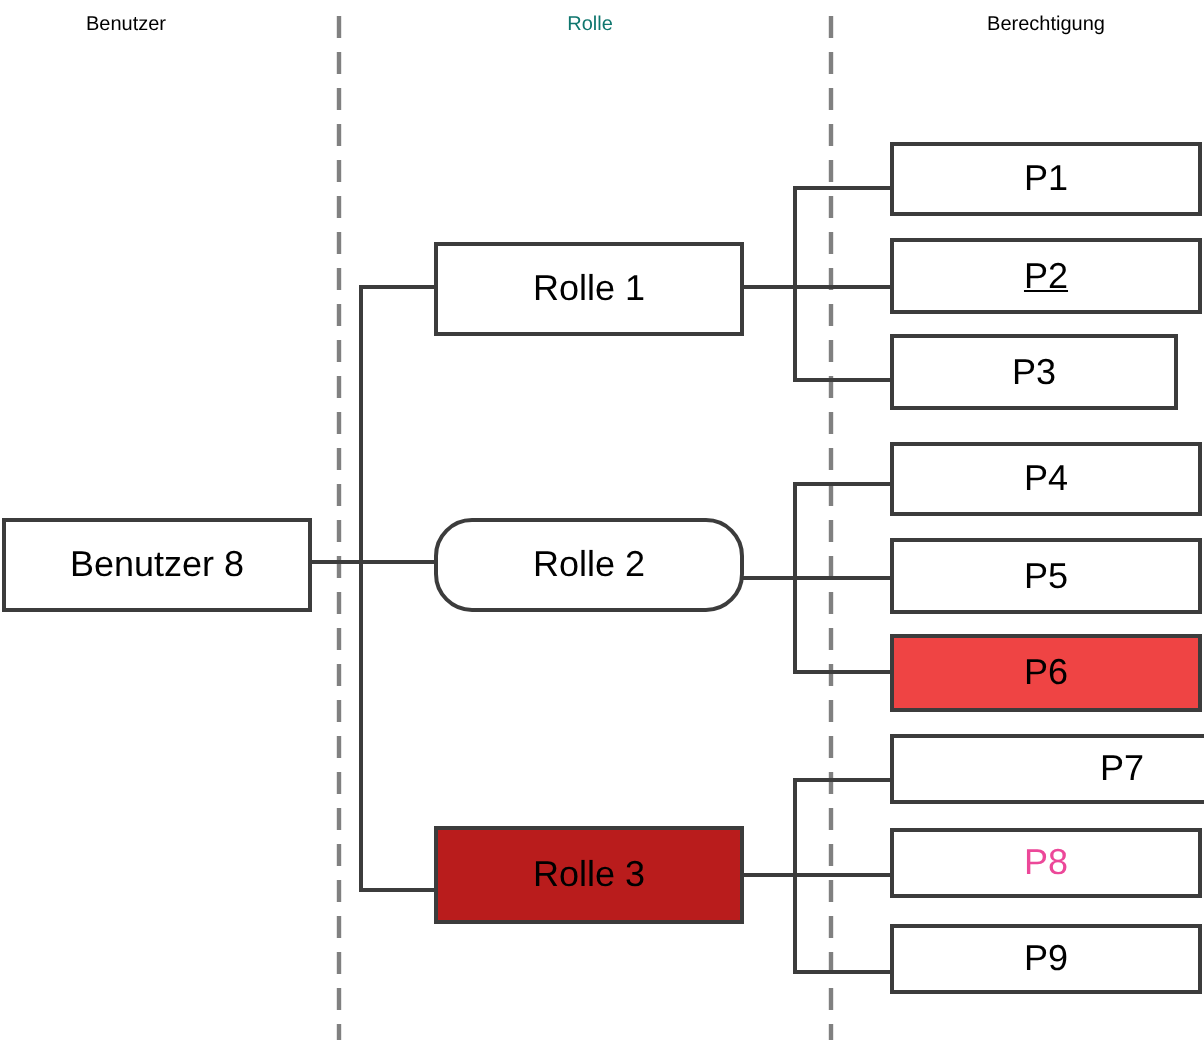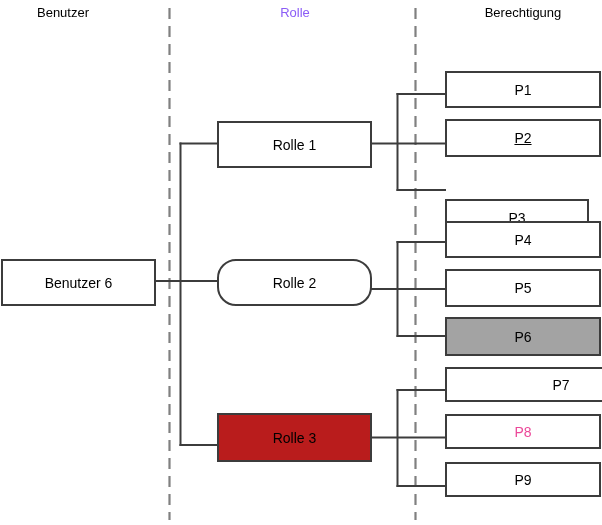--- a/index.html
+++ b/index.html
@@ -13,34 +13,34 @@
   }
   .wires {
     position: absolute;
     left: 0; top: 0;
     width: 602px; height: 525px;
     display: block;
   }
   .hdr {
     position: absolute;
     transform: translateX(-50%);
-    font-size: 13px;
+    font-size: 10px;
     line-height: 15px;
     color: #000000;
     white-space: nowrap;
   }
   .node {
     position: absolute;
     box-sizing: border-box;
     border: 2px solid #3c3c3c;
     background: #ffffff;
     display: flex;
     align-items: center;
     justify-content: center;
-    font-size: 14px;
+    font-size: 18px;
     color: #000000;
     white-space: nowrap;
     text-align: right;
   }
 </style>
 </head>
 <body>
 
 <div class="canvas">
   <svg class="wires" width="602" height="525" viewBox="0 0 602 525" xmlns="http://www.w3.org/2000/svg">
@@ -58,29 +58,29 @@
       <polyline points="397.5,242 397.5,336" fill="none" stroke="#3c3c3c" stroke-width="2" stroke-linecap="square"></polyline>
       <polyline points="397.5,242 445,242" fill="none" stroke="#3c3c3c" stroke-width="2" stroke-linecap="square"></polyline>
       <polyline points="397.5,336 445,336" fill="none" stroke="#3c3c3c" stroke-width="2" stroke-linecap="square"></polyline>
       <polyline points="372,437.5 445,437.5" fill="none" stroke="#3c3c3c" stroke-width="2" stroke-linecap="square"></polyline>
       <polyline points="397.5,390 397.5,486" fill="none" stroke="#3c3c3c" stroke-width="2" stroke-linecap="square"></polyline>
       <polyline points="397.5,390 445,390" fill="none" stroke="#3c3c3c" stroke-width="2" stroke-linecap="square"></polyline>
       <polyline points="397.5,486 445,486" fill="none" stroke="#3c3c3c" stroke-width="2" stroke-linecap="square"></polyline>
     </svg>
 
   <div class="hdr" style="left: 63px; top: 5px; color: rgb(0, 0, 0);">Benutzer</div>
-  <div class="hdr" style="left: 295px; top: 5px; color: #8b5cf6; text-align: center;">Rolle</div>
+  <div class="hdr" style="left: 295px; top: 5px; color: #0f766e; text-align: center;">Rolle</div>
   <div class="hdr" style="left: 523px; top: 5px; color: rgb(0, 0, 0);">Berechtigung</div>
 
-  <div class="node" style="left: 1px; top: 259px; width: 155px; height: 47px; border-color: rgb(60, 60, 60); background: rgb(255, 255, 255); color: rgb(0, 0, 0);">Benutzer 6</div>
+  <div class="node" style="left: 1px; top: 259px; width: 155px; height: 47px; border-color: rgb(60, 60, 60); background: rgb(255, 255, 255); color: rgb(0, 0, 0);">Benutzer 8</div>
   <div class="node" style="left: 217px; top: 121px; width: 155px; height: 47px; border-color: rgb(60, 60, 60); background: rgb(255, 255, 255); color: rgb(0, 0, 0);">Rolle 1</div>
   <div class="node" style="left: 217px; top: 259px; width: 155px; height: 47px; border-color: rgb(60, 60, 60); background: rgb(255, 255, 255); color: rgb(0, 0, 0); border-radius: 19px;">Rolle 2</div>
   <div class="node" style="left: 217px; top: 413px; width: 155px; height: 49px; border-color: rgb(60, 60, 60); background: #b91c1c; color: rgb(0, 0, 0);">Rolle 3</div>
   <div class="node" style="left: 445px; top: 71px; width: 156px; height: 37px; border-color: rgb(60, 60, 60); background: rgb(255, 255, 255); color: rgb(0, 0, 0);">P1</div>
   <div class="node" style="left: 445px; top: 119px; width: 156px; height: 38px; border-color: rgb(60, 60, 60); background: rgb(255, 255, 255); color: rgb(0, 0, 0); text-decoration: underline;">P2</div>
-  <div class="node" style="left: 445px; top: 167px; width: 144px; height: 38px; border-color: rgb(60, 60, 60); background: rgb(255, 255, 255); color: rgb(0, 0, 0); margin-top: 32px;">P3</div>
+  <div class="node" style="left: 445px; top: 167px; width: 144px; height: 38px; border-color: rgb(60, 60, 60); background: rgb(255, 255, 255); color: rgb(0, 0, 0);">P3</div>
   <div class="node" style="left: 445px; top: 221px; width: 156px; height: 37px; border-color: rgb(60, 60, 60); background: rgb(255, 255, 255); color: rgb(0, 0, 0);">P4</div>
   <div class="node" style="left: 445px; top: 269px; width: 156px; height: 38px; border-color: rgb(60, 60, 60); background: rgb(255, 255, 255); color: rgb(0, 0, 0);">P5</div>
-  <div class="node" style="left: 445px; top: 317px; width: 156px; height: 39px; border-color: rgb(60, 60, 60); background: #a3a3a3; color: rgb(0, 0, 0);">P6</div>
+  <div class="node" style="left: 445px; top: 317px; width: 156px; height: 39px; border-color: rgb(60, 60, 60); background: #ef4444; color: rgb(0, 0, 0);">P6</div>
   <div class="node" style="left: 445px; top: 367px; width: 184px; height: 35px; border-color: rgb(60, 60, 60); background: rgb(255, 255, 255); color: rgb(0, 0, 0); padding-left: 48px;">P7</div>
   <div class="node" style="left: 445px; top: 414px; width: 156px; height: 35px; border-color: rgb(60, 60, 60); background: rgb(255, 255, 255); color: #ec4899;">P8</div>
   <div class="node" style="left: 445px; top: 462px; width: 156px; height: 35px; border-color: rgb(60, 60, 60); background: rgb(255, 255, 255); color: rgb(0, 0, 0);">P9</div>
 </div>
 
 </body></html>

